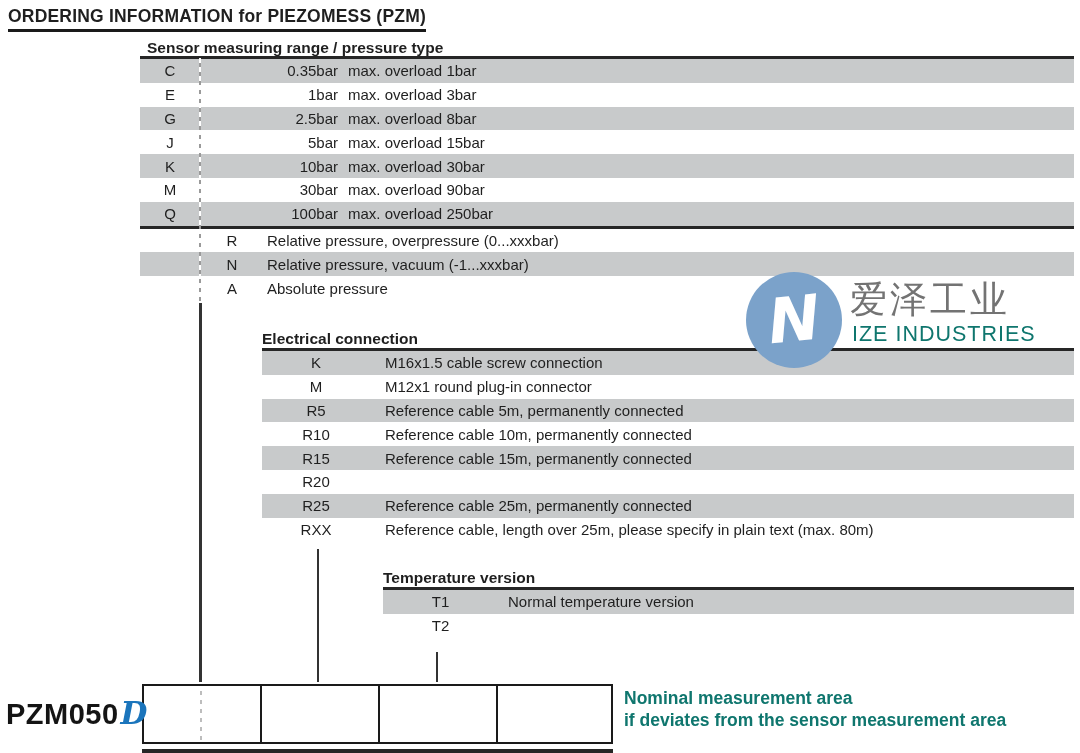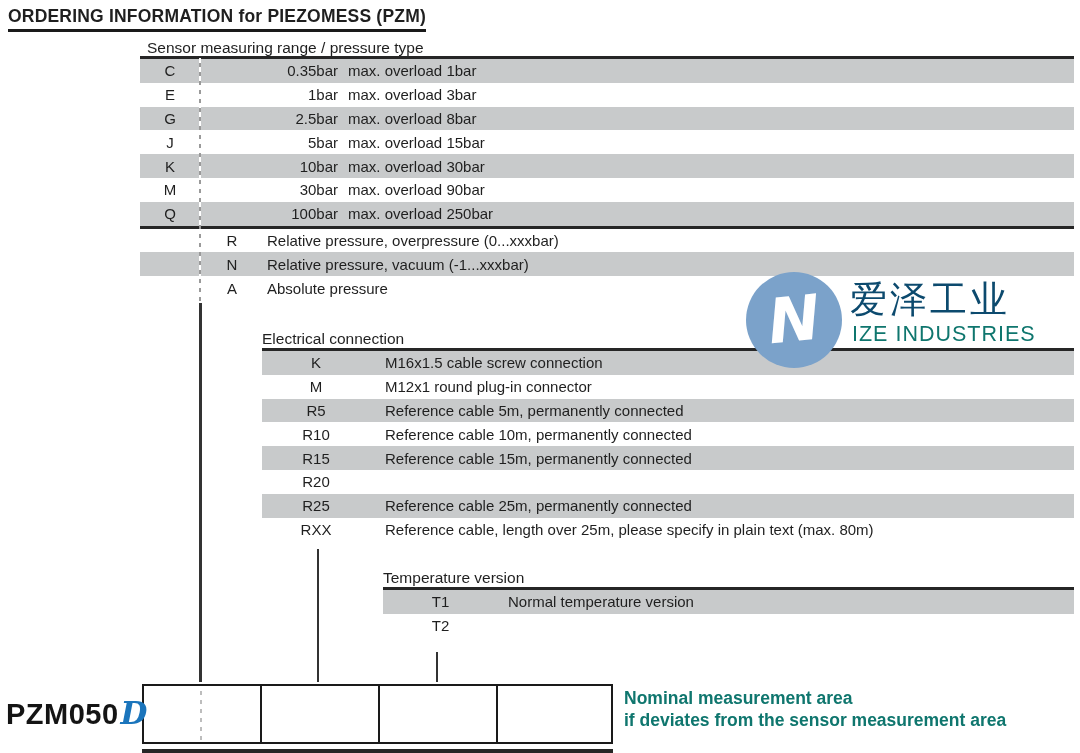--- a/index.html
+++ b/index.html
@@ -6,21 +6,21 @@
   #page{
     position:relative;width:1080px;height:753px;background:#ffffff;
     font-family:"Liberation Sans",sans-serif;color:#1f1f1f;overflow:hidden;
   }
   .abs{position:absolute;}
   
   #title{
     left:8px;top:6px;font-size:17.5px;font-weight:bold;letter-spacing:.2px;
     border-bottom:3px solid #1a1a1a;padding-bottom:2px;
   }
-  .sec-heading{font-size:15.5px;font-weight:normal;}
+  .sec-heading{font-size:15.5px;font-weight:bold;}
   
   .tbl{position:absolute;}
   .topline{height:3px;background:#262626;}
   .thickline{height:3px;background:#262626;}
   .prow{display:flex;align-items:center;height:23.8px;font-size:15px;}
   .gray{background:#c8cacb;}
   
   .c1{width:60px;text-align:center;}
   .c2{width:138px;text-align:right;}
   .c3{padding-left:10px;}
@@ -54,21 +54,21 @@
   #model-suffix{
     font-family:"DejaVu Serif",serif;font-style:italic;font-weight:bold;
     font-size:31px;color:#1b75bc;margin-left:2px;
   }
   
   #nominal-note{left:624px;top:687px;font-size:17.5px;font-weight:bold;line-height:22px;color:#0f766e;}
   
   #cutoff-line{left:142px;top:749px;width:471px;height:4px;background:#262626;}
   
   #logo{left:744px;top:270px;width:340px;height:105px;z-index:6;}
-  #logo-cn{position:absolute;left:106px;top:5px;font-size:37px;color:#0c4a6e;letter-spacing:3px;
+  #logo-cn{position:absolute;left:106px;top:5px;font-size:37px;color:#737373;letter-spacing:3px;
     font-family:"DejaVu Sans","Liberation Sans",sans-serif;}
   #logo-en{position:absolute;left:108px;top:52px;font-size:21.5px;color:#0f766e;letter-spacing:1px;}
 </style>
 </head>
 <body>
 
 <div id="page">
 
   <div id="title" class="abs">ORDERING INFORMATION for PIEZOMESS (PZM)</div>
 

